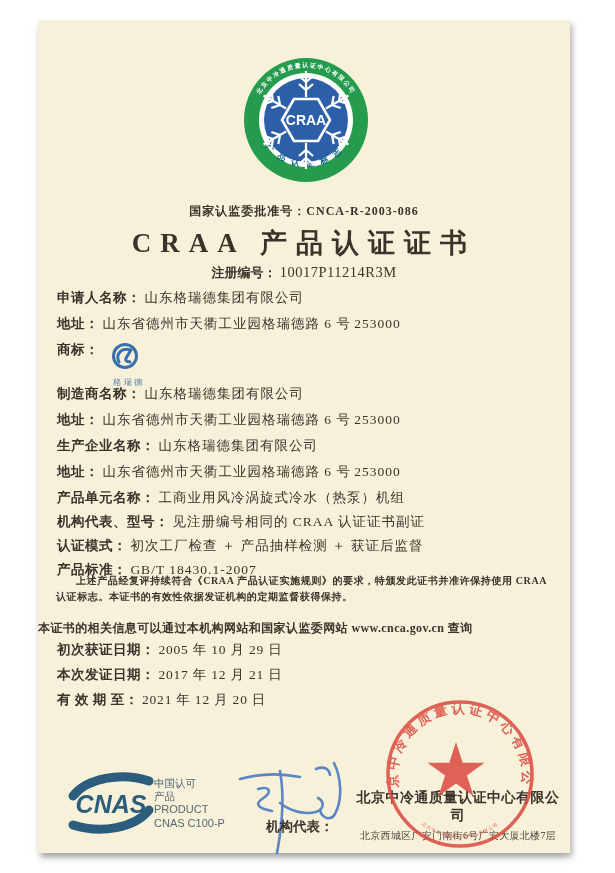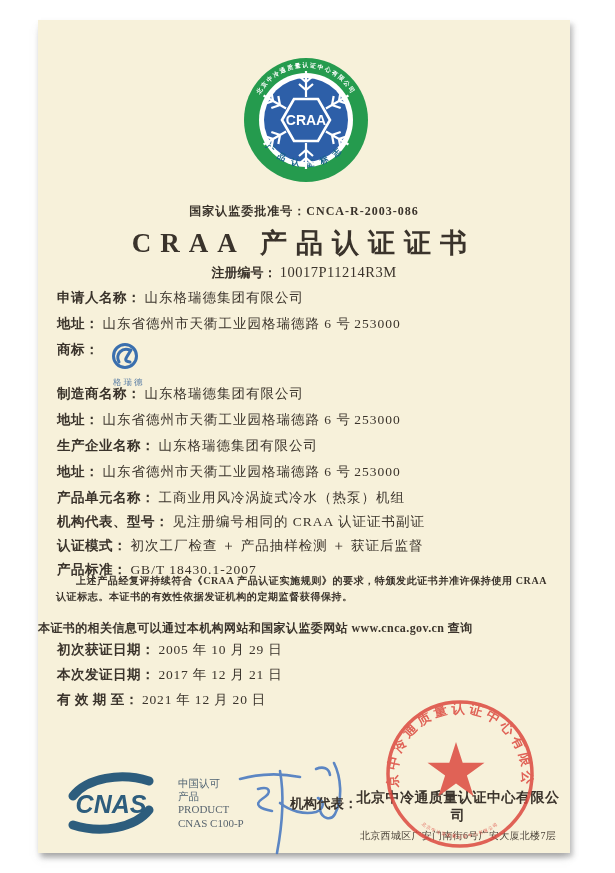--- a/index.html
+++ b/index.html
@@ -32,25 +32,25 @@
     margin-top:-2px; font-family:"Liberation Sans",sans-serif; }
   .statement { position:absolute; left:18px; right:16px; top:553px;
     font-size:10px; font-weight:bold; line-height:1.6; text-indent:2em; letter-spacing:.6px; }
   .info-line { position:absolute; left:0; top:600px; width:100%; text-align:left;
     font-size:12px; font-weight:bold; letter-spacing:.4px; }
   .dates { position:absolute; left:19px; top:622px; font-size:13.5px; }
   .drow { height:25px; line-height:16px; }
   .dlabel { font-weight:bold; letter-spacing:.5px; }
   .dvalue { letter-spacing:.8px; }
   .cnas-logo { position:absolute; left:25px; top:752px; }
-  .cnas-text { position:absolute; left:140px; top:757px; line-height:1.25;
-    font-family:Liberation Serif, serif; color:#4e6272; font-size:10.5px; }
+  .cnas-text { position:absolute; left:116px; top:757px; line-height:1.25;
+    font-family:Liberation Sans, sans-serif; color:#4e6272; font-size:10.5px; }
   .cnas-text .en { font-size:11px; color:#5a6670; }
   .sig { position:absolute; left:158px; top:731px; }
-  .rep-label { position:absolute; left:228px; top:775px; font-size:13.5px; font-weight:bold;margin-left:24px; }
+  .rep-label { position:absolute; left:228px; top:798px; font-size:13.5px; font-weight:bold; }
   .issuer { position:absolute; left:312px; top:769px; width:216px; text-align:center; }
   .issuer .name { font-size:14px; font-weight:bold; letter-spacing:.5px; }
   .issuer .addr { font-size:10px; margin-top:4px; letter-spacing:.3px; color:#4a4238; }
   .issuer .url { font-size:11px; margin-top:2px; color:#5a554c;
     font-family:"Liberation Sans",sans-serif; }
   .stamp { position:absolute; left:344px; top:676px; opacity:.85; }
 </style>
 </head>
 <body>
 

